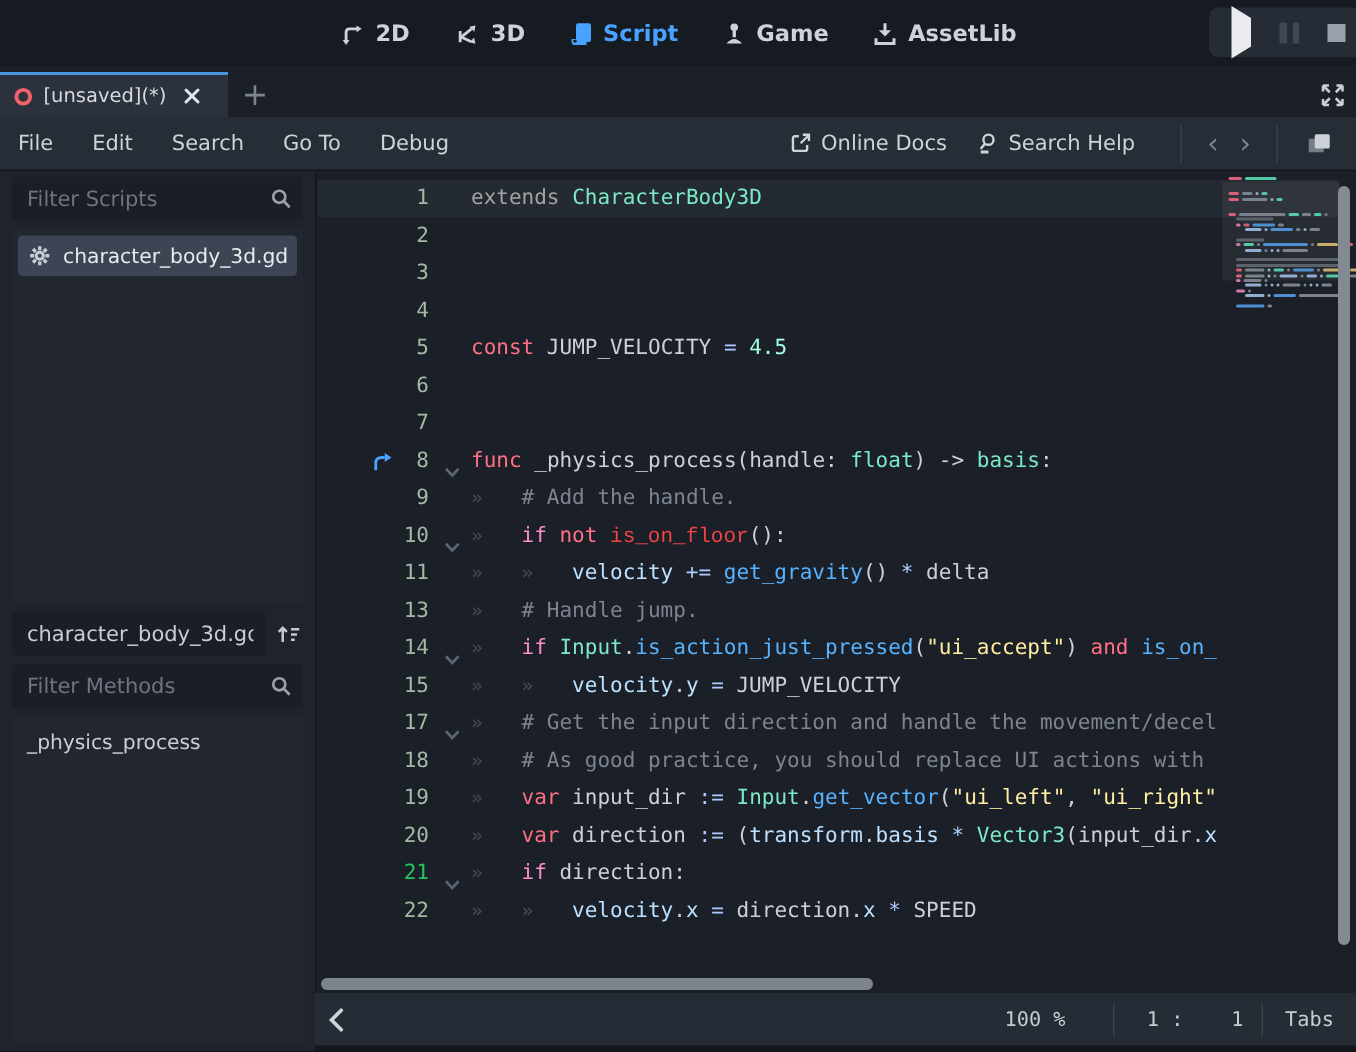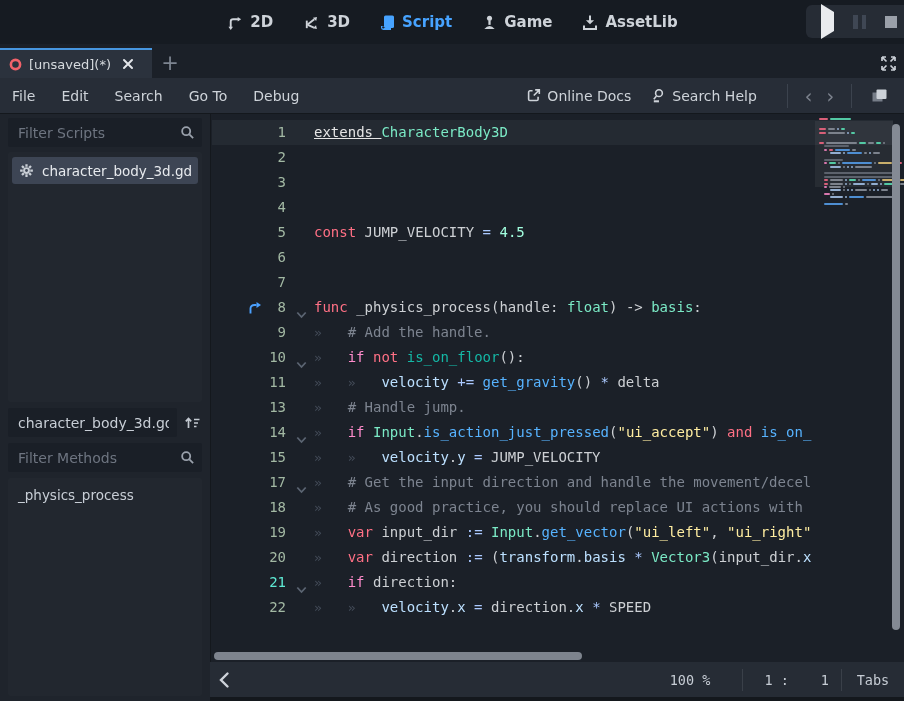--- a/index.html
+++ b/index.html
@@ -253,50 +253,50 @@
     </span>
 
     <div id="methods-panel">
         <div class="method-item">_physics_process</div>
       </div>
   </div>
 
   <div id="editor">
     <div id="cur-line-hl"></div>
     <div id="rows">
-        <div class="crow"><span class="ln" style="color: rgb(163, 185, 164);">1</span><span class="codetxt"><span style="color: #e5e5e5; text-decoration: underline;">extends </span><span style="color: rgb(123, 234, 198);">CharacterBody3D</span></span></div>
+        <div class="crow"><span class="ln" style="color: rgb(163, 185, 164);">1</span><span class="codetxt"><span style="color: #a3a3a3;">extends </span><span style="color: rgb(123, 234, 198);">CharacterBody3D</span></span></div>
         <div class="crow"><span class="ln" style="color: rgb(163, 185, 164);">2</span><span class="codetxt"></span></div>
         <div class="crow"><span class="ln" style="color: rgb(163, 185, 164);">3</span><span class="codetxt"></span></div>
         <div class="crow"><span class="ln" style="color: rgb(163, 185, 164);">4</span></div>
         <div class="crow"><span class="ln" style="color: rgb(163, 185, 164);">5</span><span class="codetxt"><span style="color: rgb(255, 112, 133);">const </span><span style="color: rgb(205, 208, 212);">JUMP_VELOCITY </span><span style="color: rgb(171, 201, 255);">= </span><span style="color: rgb(162, 255, 223);">4.5</span></span></div>
         <div class="crow"><span class="ln" style="color: rgb(163, 185, 164);">6</span><span class="codetxt"></span></div>
         <div class="crow"><span class="ln" style="color: rgb(163, 185, 164);">7</span><span class="codetxt"></span></div>
         <div class="crow"><span class="ln" style="color: rgb(163, 185, 164);">8</span><span class="ovr-ic"><svg width="14" height="14" viewBox="0 0 14 14" fill="none">
               <path d="M2.5 12.5 V7.5 Q2.5 4 6.5 4 H8.5" stroke="#4ba1ff" stroke-width="1.9"></path>
               <path d="M8.5 1 L13 4 L8.5 7 Z" fill="#4ba1ff"></path>
             </svg></span><span class="fold-ic"><svg width="11" height="8" viewBox="0 0 11 8" fill="none">
               <path d="M1.3 1.5 L5.5 6 L9.7 1.5" stroke="#5b6472" stroke-width="1.8"></path>
             </svg></span><span class="codetxt"><span style="color: rgb(255, 112, 133);">func </span><span style="color: rgb(205, 208, 212);">_physics_process(handle: </span><span style="color: rgb(123, 234, 198);">float</span><span style="color: rgb(205, 208, 212);">) -&gt; </span><span style="color: rgb(123, 234, 198);">basis</span><span style="color: rgb(205, 208, 212);">:</span></span></div>
         <div class="crow"><span class="ln" style="color: rgb(163, 185, 164);">9</span><span class="codetxt"><span class="indent">»</span><span style="color: rgb(125, 132, 144);"># Add the handle.</span></span></div>
         <div class="crow"><span class="ln" style="color: rgb(163, 185, 164);">10</span><span class="fold-ic"><svg width="11" height="8" viewBox="0 0 11 8" fill="none">
               <path d="M1.3 1.5 L5.5 6 L9.7 1.5" stroke="#5b6472" stroke-width="1.8"></path>
-            </svg></span><span class="codetxt"><span class="indent">»</span><span style="color: rgb(255, 140, 204);">if </span><span style="color: rgb(255, 112, 133);">not </span><span style="color: #14b8a6;">is_on_floor</span><span style="color: rgb(205, 208, 212);">():</span></span></div>
+            </svg></span><span class="codetxt"><span class="indent">»</span><span style="color: rgb(255, 140, 204);">if </span><span style="color: rgb(255, 112, 133);">not </span><span style="color: #ef4444; font-family: Liberation Mono, monospace;">is_on_floor</span><span style="color: rgb(205, 208, 212);">():</span></span></div>
         <div class="crow"><span class="ln" style="color: rgb(163, 185, 164);">11</span><span class="codetxt"><span class="indent">»</span><span class="indent">»</span><span style="color: rgb(188, 224, 255);">velocity </span><span style="color: rgb(171, 201, 255);">+= </span><span style="color: rgb(87, 179, 255);">get_gravity</span><span style="color: rgb(205, 208, 212);">() </span><span style="color: rgb(171, 201, 255);">* </span><span style="color: rgb(205, 208, 212);">delta</span></span></div>
         <div class="crow"><span class="ln" style="color: rgb(163, 185, 164);">13</span><span class="codetxt"><span class="indent">»</span><span style="color: rgb(125, 132, 144);"># Handle jump.</span></span></div>
         <div class="crow"><span class="ln" style="color: rgb(163, 185, 164);">14</span><span class="fold-ic"><svg width="11" height="8" viewBox="0 0 11 8" fill="none">
               <path d="M1.3 1.5 L5.5 6 L9.7 1.5" stroke="#5b6472" stroke-width="1.8"></path>
             </svg></span><span class="codetxt"><span class="indent">»</span><span style="color: rgb(255, 140, 204);">if </span><span style="color: rgb(123, 234, 198);">Input</span><span style="color: rgb(205, 208, 212);">.</span><span style="color: rgb(87, 179, 255);">is_action_just_pressed</span><span style="color: rgb(205, 208, 212);">(</span><span style="color: rgb(255, 237, 161);">"ui_accept"</span><span style="color: rgb(205, 208, 212);">) </span><span style="color: rgb(255, 112, 133);">and </span><span style="color: rgb(87, 179, 255);">is_on_</span></span></div>
         <div class="crow"><span class="ln" style="color: rgb(163, 185, 164);">15</span><span class="codetxt"><span class="indent">»</span><span class="indent">»</span><span style="color: rgb(188, 224, 255);">velocity</span><span style="color: rgb(205, 208, 212);">.</span><span style="color: rgb(188, 224, 255);">y </span><span style="color: rgb(171, 201, 255);">= </span><span style="color: rgb(205, 208, 212);">JUMP_VELOCITY</span></span></div>
         <div class="crow"><span class="ln" style="color: rgb(163, 185, 164);">17</span><span class="fold-ic"><svg width="11" height="8" viewBox="0 0 11 8" fill="none">
               <path d="M1.3 1.5 L5.5 6 L9.7 1.5" stroke="#5b6472" stroke-width="1.8"></path>
             </svg></span><span class="codetxt"><span class="indent">»</span><span style="color: rgb(125, 132, 144);"># Get the input direction and handle the movement/decel</span></span></div>
         <div class="crow"><span class="ln" style="color: rgb(163, 185, 164);">18</span><span class="codetxt"><span class="indent">»</span><span style="color: rgb(125, 132, 144);"># As good practice, you should replace UI actions with</span></span></div>
         <div class="crow"><span class="ln" style="color: rgb(163, 185, 164);">19</span><span class="codetxt"><span class="indent">»</span><span style="color: rgb(255, 112, 133);">var </span><span style="color: rgb(205, 208, 212);">input_dir </span><span style="color: rgb(171, 201, 255);">:= </span><span style="color: rgb(123, 234, 198);">Input</span><span style="color: rgb(205, 208, 212);">.</span><span style="color: rgb(87, 179, 255);">get_vector</span><span style="color: rgb(205, 208, 212);">(</span><span style="color: rgb(255, 237, 161);">"ui_left"</span><span style="color: rgb(205, 208, 212);">, </span><span style="color: rgb(255, 237, 161);">"ui_right"</span></span></div>
         <div class="crow"><span class="ln" style="color: rgb(163, 185, 164);">20</span><span class="codetxt"><span class="indent">»</span><span style="color: rgb(255, 112, 133);">var </span><span style="color: rgb(205, 208, 212);">direction </span><span style="color: rgb(171, 201, 255);">:= </span><span style="color: rgb(205, 208, 212);">(</span><span style="color: rgb(188, 224, 255);">transform</span><span style="color: rgb(205, 208, 212);">.</span><span style="color: rgb(188, 224, 255);">basis </span><span style="color: rgb(171, 201, 255);">* </span><span style="color: rgb(123, 234, 198);">Vector3</span><span style="color: rgb(205, 208, 212);">(</span><span style="color: rgb(205, 208, 212);">input_dir</span><span style="color: rgb(205, 208, 212);">.</span><span style="color: rgb(188, 224, 255);">x</span></span></div>
-        <div class="crow"><span class="ln" style="color: #5eead4; text-align: right;">21</span><span class="fold-ic"><svg width="11" height="8" viewBox="0 0 11 8" fill="none">
+        <div class="crow"><span class="ln" style="color: #22c55e; text-align: right;">21</span><span class="fold-ic"><svg width="11" height="8" viewBox="0 0 11 8" fill="none">
               <path d="M1.3 1.5 L5.5 6 L9.7 1.5" stroke="#5b6472" stroke-width="1.8"></path>
             </svg></span><span class="codetxt"><span class="indent">»</span><span style="color: rgb(255, 140, 204);">if </span><span style="color: rgb(205, 208, 212);">direction</span><span style="color: rgb(205, 208, 212);">:</span></span></div>
         <div class="crow"><span class="ln" style="color: rgb(163, 185, 164);">22</span><span class="codetxt"><span class="indent">»</span><span class="indent">»</span><span style="color: rgb(188, 224, 255);">velocity</span><span style="color: rgb(205, 208, 212);">.</span><span style="color: rgb(188, 224, 255);">x </span><span style="color: rgb(171, 201, 255);">= </span><span style="color: rgb(205, 208, 212);">direction</span><span style="color: rgb(205, 208, 212);">.</span><span style="color: rgb(188, 224, 255);">x </span><span style="color: rgb(171, 201, 255);">* </span><span style="color: rgb(205, 208, 212);">SPEED</span></span></div>
       </div>
     <div id="minimap">
       <div id="mm-grip"></div>
     <div class="mm-pill" style="left: 4px; top: 4px; width: 9.45px; background: rgb(216, 95, 120);"></div>
         <div class="mm-pill" style="left: 15.45px; top: 4px; width: 20.25px; background: rgb(83, 201, 164);"></div>
         <div class="mm-pill" style="left: 4px; top: 14.2px; width: 6.75px; background: rgb(216, 95, 120);"></div>
         <div class="mm-pill" style="left: 12.75px; top: 14.2px; width: 6.75px; background: rgb(124, 130, 140);"></div>

